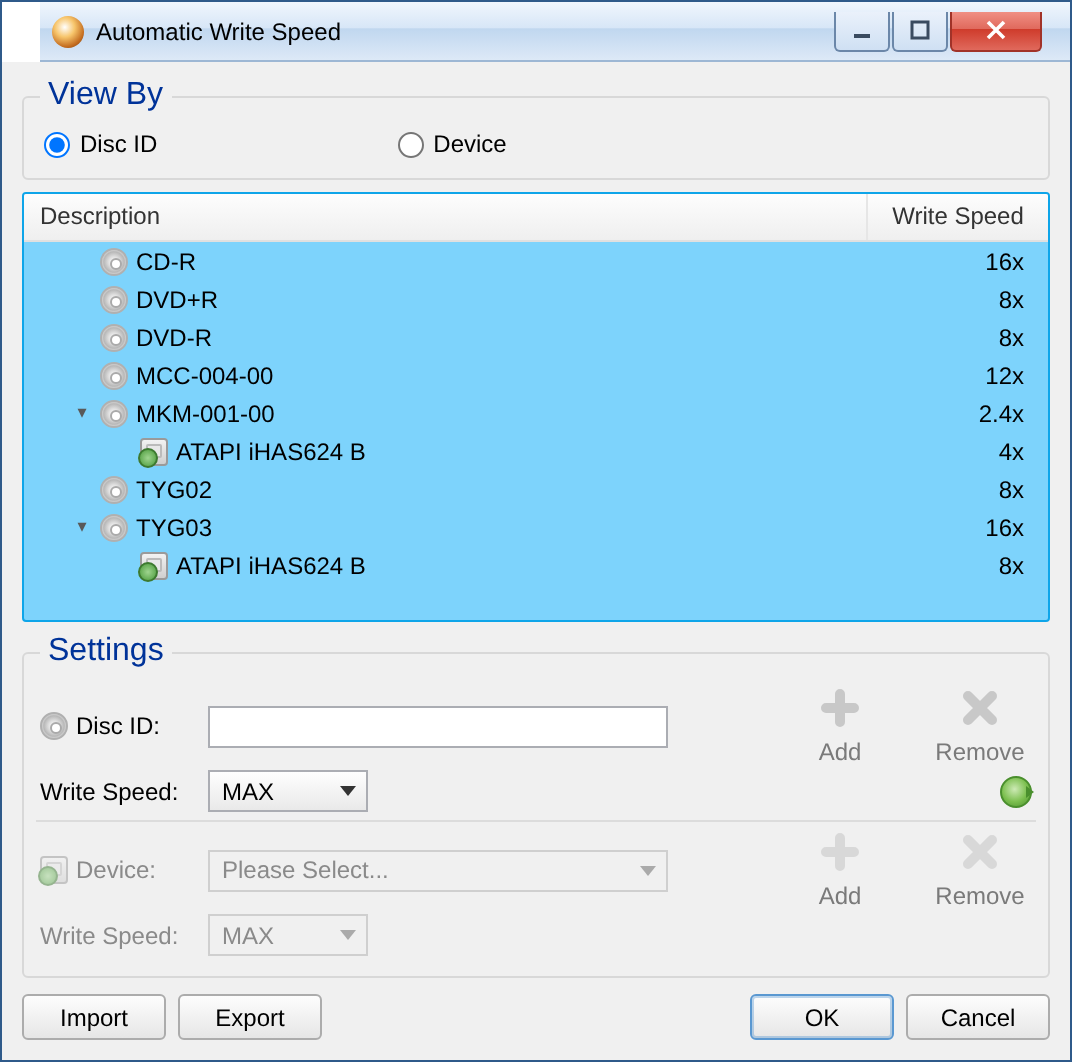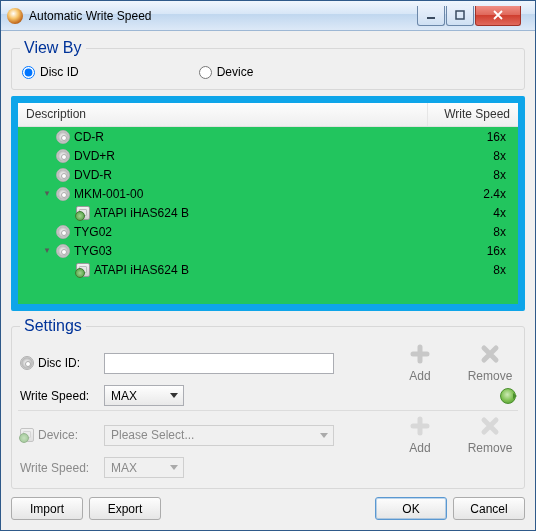--- a/index.html
+++ b/index.html
@@ -1,35 +1,35 @@
 <!DOCTYPE html>
 <html><head>
 <meta charset="utf-8">
 <style>
   * { box-sizing: border-box; font-family: "Segoe UI", Tahoma, sans-serif; font-size: 12px; }
   body { margin: 0; background: #6a8fb5; padding: 0; }
   .window { width: 536px; height: 531px; background: #fff; border: 1px solid #2f5a8a; box-shadow: 0 0 8px rgba(0,0,0,0.4); display: flex; flex-direction: column; }
-  .titlebar { height: 30px; background: linear-gradient(to bottom, #f0f6fd 0%, #d7e6f7 45%, #c0d7ef 46%, #dde9f7 100%); display: flex; align-items: center; padding: 0 12px 0 6px; border-bottom: 1px solid #9db7d4; }
+  .titlebar { height: 30px; background: linear-gradient(to bottom, #f0f6fd 0%, #d7e6f7 45%, #c0d7ef 46%, #dde9f7 100%); display: flex; align-items: center; padding: 0 12px 0 6px; border-bottom: 1px solid #9db7d4; margin-left: 19px; }
   .titlebar .app-icon { width: 16px; height: 16px; background: radial-gradient(circle at 40% 35%, #fff 0%, #f7c56b 35%, #c26a1e 70%, #5a3510 100%); border-radius: 50%; margin-right: 6px; }
   .titlebar .title { flex: 1; color: #000; }
   .winbtns { display: flex; height: 20px; margin-right: 2px; }
   .winbtn { width: 28px; height: 20px; margin-left: 1px; border: 1px solid #6b87a9; border-top: none; border-radius: 0 0 3px 3px; display: flex; align-items: center; justify-content: center; color: #3a4b60; background: linear-gradient(to bottom, #eaf1fb, #cfe0f3); cursor: default; }
   .winbtn.close { width: 46px; background: linear-gradient(to bottom, #f08f84 0%, #e0695c 45%, #cf3c2c 46%, #e0695c 100%); color: #fff; border-color: #a13228; }
   .winbtn svg { width: 10px; height: 10px; }
   .client { flex: 1; background: #f0f0f0; padding: 8px 10px 10px 10px; display: flex; flex-direction: column; gap: 6px; }
   fieldset.group { border: 1px solid #d8d8d8; border-radius: 3px; background: #f0f0f0; margin: 0; padding: 6px 8px 8px 8px; }
   fieldset.group > legend { padding: 0 4px; color: #003399; font-size: 16px; }
   .radios { display: flex; gap: 120px; padding: 2px 0 2px 2px; align-items: center; }
   .radio { display: flex; align-items: flex-end; gap: 5px; }
   .radio input { margin: 0; }
-  .listpanel { flex: 1; background: #22c55e; border: 7px solid #0ea5e9; border-radius: 2px; display: flex; flex-direction: column; overflow: hidden; }
+  .listpanel { flex: 1; background: #7dd3fc; border: 1px solid #0ea5e9; border-radius: 2px; display: flex; flex-direction: column; overflow: hidden; }
   .list-header { display: flex; height: 24px; background: linear-gradient(to bottom, #fdfdfd, #efefef); border-bottom: 1px solid #e0e0e0; }
   .list-header .col { padding: 4px 8px; color: #333; }
   .col-desc { flex: 1; border-right: 1px solid #e6e6e6; }
-  .col-speed { width: 90px; text-align: right; padding-right: 12px; }
+  .col-speed { width: 90px; text-align: center; padding-right: 12px; }
   .list-body { flex: 1; overflow: auto; }
   .row { display: flex; align-items: center; height: 19px; padding: 0 8px 0 6px; }
   .row .cell-desc { flex: 1; display: flex; align-items: center; gap: 4px; white-space: nowrap; }
   .row .cell-speed { width: 82px; text-align: right; color: #000; padding-right: 4px; }
   .expander { width: 10px; display: inline-flex; justify-content: center; color: #595959; font-size: 9px; line-height: 1; }
   .spacer0 { width: 14px; display: inline-block; }
   .spacer1 { width: 34px; display: inline-block; }
   .disc-icon, .device-icon { width: 14px; height: 14px; display: inline-block; }
   .disc-icon { background: radial-gradient(circle at 50% 50%, #fefefe 0%, #e1e1e1 30%, #b8b8b8 60%, #e6e6e6 80%); border-radius: 50%; position: relative; border: 1px solid #b0b0b0; }
   .disc-icon::after { content: ""; position: absolute; top: 4px; left: 4px; width: 4px; height: 4px; background: #fff; border: 1px solid #aaa; border-radius: 50%; }
@@ -128,20 +128,29 @@
               <span class="spacer0"></span>
               <span class="expander"></span>
               <span class="disc-icon"></span>
               <span>DVD-R</span>
             </div>
             <div class="cell-speed">8x</div>
           </div>
           <div class="row">
             <div class="cell-desc">
               <span class="spacer0"></span>
+              <span class="expander"></span>
+              <span class="disc-icon"></span>
+              <span>MCC-004-00</span>
+            </div>
+            <div class="cell-speed">12x</div>
+          </div>
+          <div class="row">
+            <div class="cell-desc">
+              <span class="spacer0"></span>
               <span class="expander">▾</span>
               <span class="disc-icon"></span>
               <span>MKM-001-00</span>
             </div>
             <div class="cell-speed">2.4x</div>
           </div>
           <div class="row">
             <div class="cell-desc">
               <span class="spacer1"></span>
               <span class="expander"></span>

